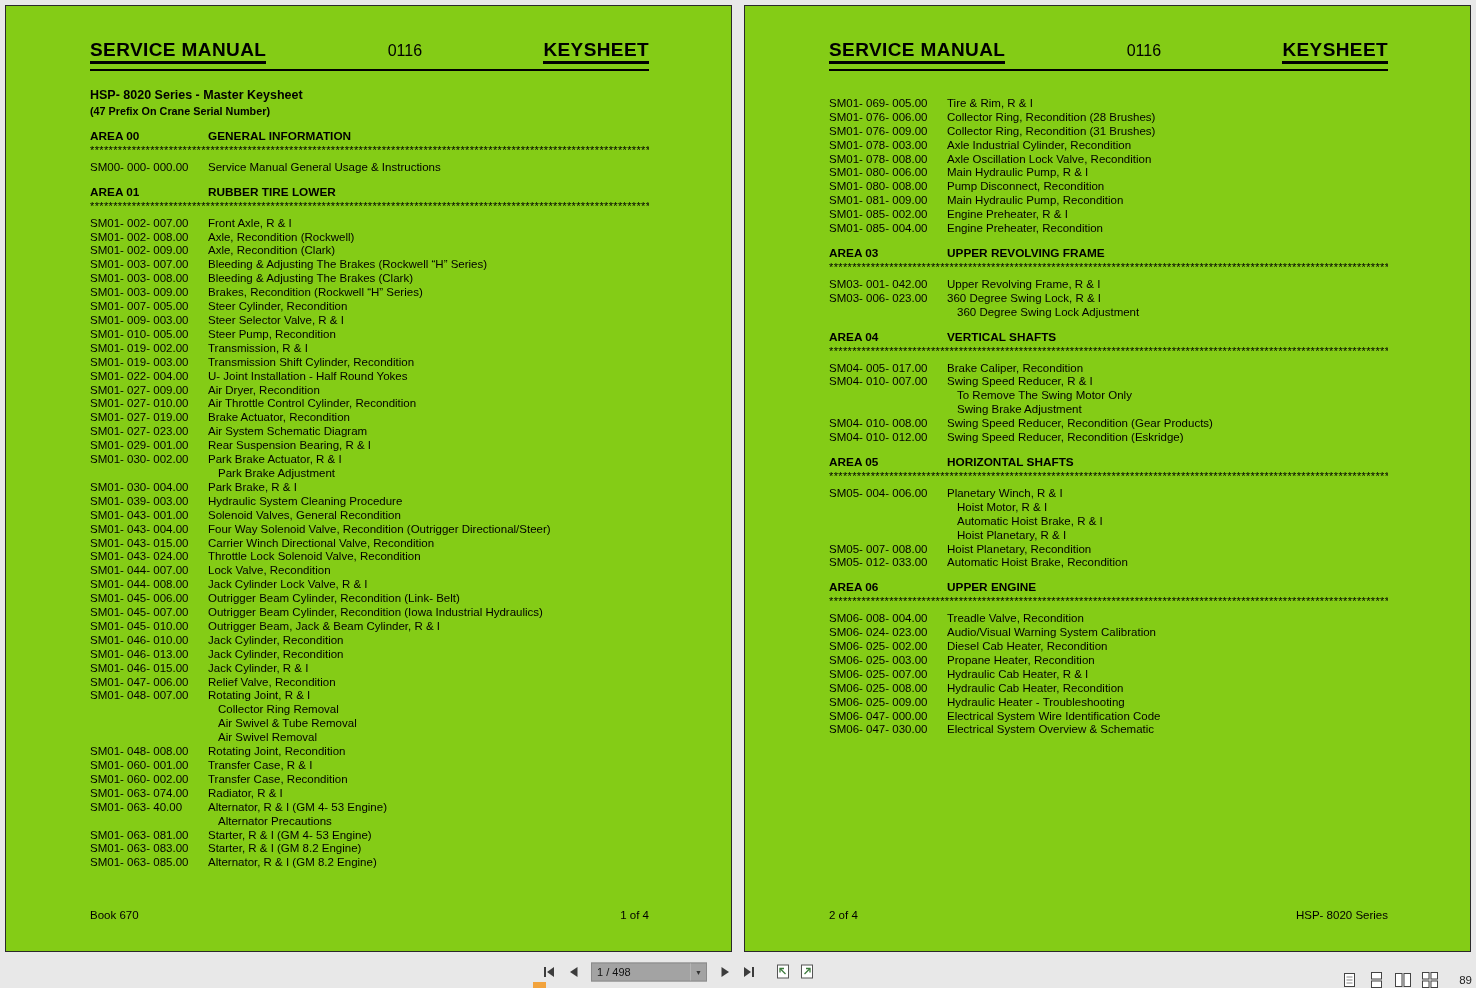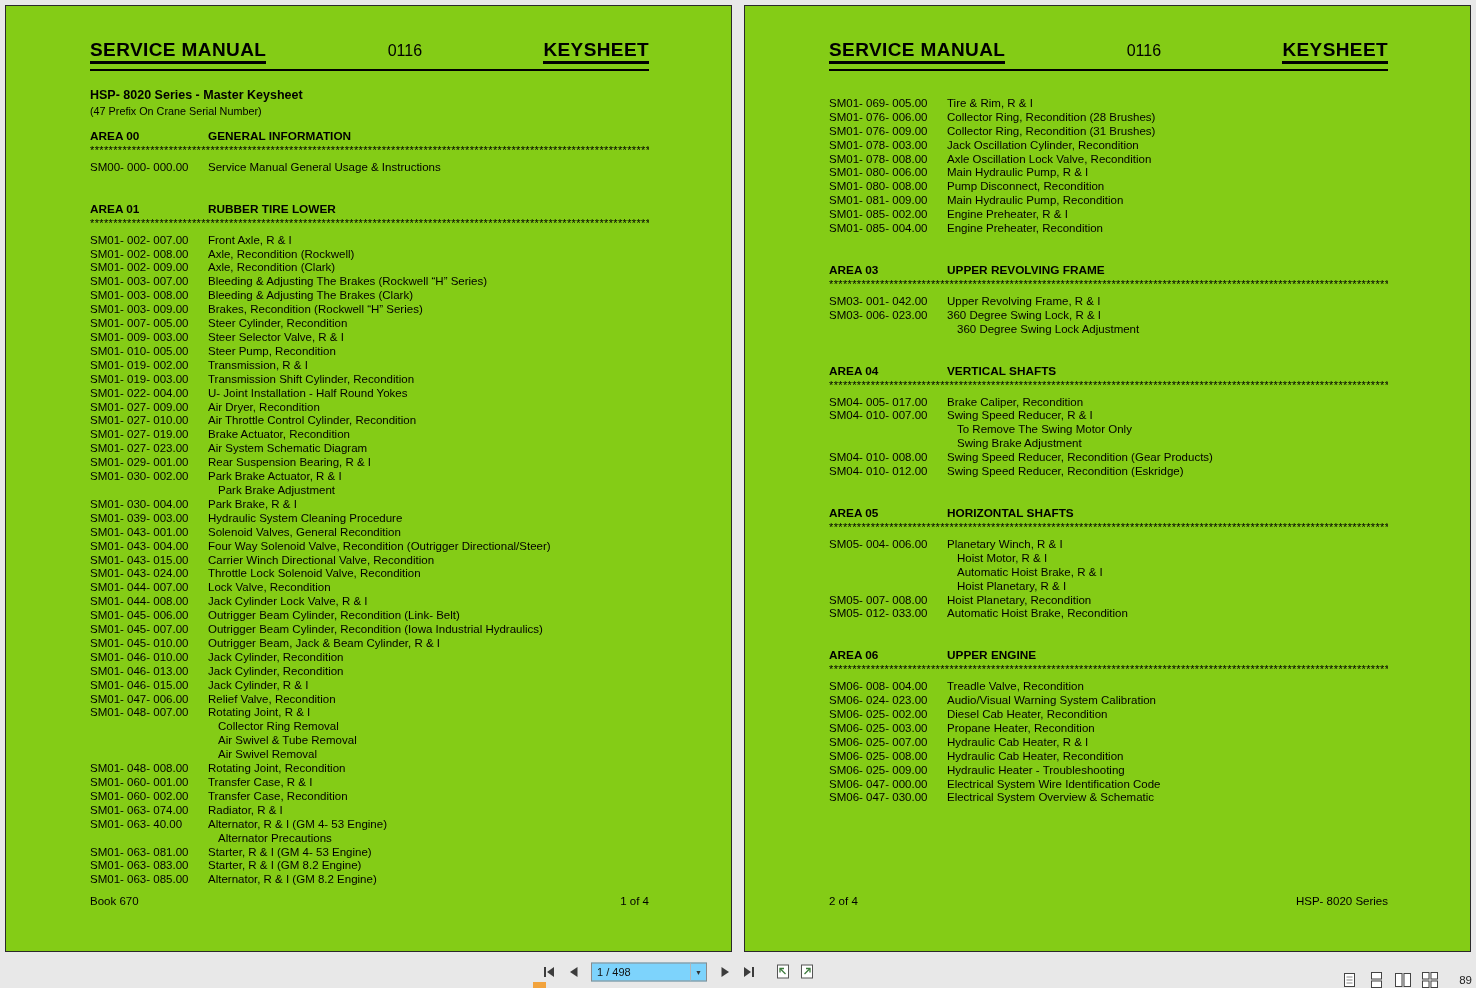--- a/index.html
+++ b/index.html
@@ -30,40 +30,40 @@
     border-bottom: 2px solid #000;
     padding-bottom: 5px;
   }
   .ph-big {
     font-size: 19px; font-weight: 700; letter-spacing: 0.4px;
     border-bottom: 3px solid #000; padding-bottom: 1px; line-height: 1.05;
   }
   .ph-small { font-size: 16px; }
 
   .doc-title   { margin-top: 17px; font-size: 12.5px; font-weight: 700; }
-  .doc-subtitle{ margin-top: 3px;  font-size: 10.8px; font-weight: 400; }
+  .doc-subtitle{ margin-top: 3px;  font-size: 10.8px; font-weight: 700; }
 
   .blocks { margin-top: 13px; }
   #page-2 .blocks { margin-top: 26px; }
-  .block { margin-top: 28px; }
+  .block { margin-top: 11px; }
   .blocks > .block:first-child { margin-top: 0; }
 
   .row { display: flex; font-size: 11.5px; line-height: 13.9px; white-space: nowrap; }
   .code { flex: 0 0 118px; }
   .desc { flex: 1; overflow: hidden; }
   .cont .desc { padding-left: 10px; }
   .area-row { font-weight: 700; font-size: 11.8px; }
   .stars {
     font-size: 11px; line-height: 11px; letter-spacing: 0.35px;
     white-space: nowrap; overflow: hidden;
     margin: 1px 0 5px 0;
   }
 
   .page-footer {
-    position: absolute; left: 84px; right: 82px; bottom: 44px;
+    position: absolute; left: 84px; right: 82px; bottom: 30px;
     display: flex; justify-content: space-between;
     font-size: 11.5px;
   }
 
   
   .toolbar { position: absolute; left: 0; right: 0; bottom: 0; height: 33px; }
   .nav-group {
     position: absolute; left: 540px; top: 50%; transform: translateY(-50%);
     display: flex; align-items: center; gap: 6px;
   }
@@ -73,21 +73,21 @@
   }
   .tb-btn {
     width: 18px; height: 18px;
     display: flex; align-items: center; justify-content: center;
     cursor: pointer;
   }
   .tb-btn svg { display: block; }
   .gap-left { margin-left: 10px; }
   .page-box {
     display: flex; align-items: center;
-    border: 1px solid #8a8a8a; background: #7dd3fc;
+    border: 1px solid #8a8a8a; background: #a3a3a3;
     height: 19px; width: 116px; box-sizing: border-box;
     margin: 0 3px;
   }
   .page-box input {
     border: none; outline: none; background: transparent;
     flex: 1; min-width: 0;
     font-size: 11px; padding: 0 5px;
     font-family: inherit; color: #111;
   }
   .page-caret {
@@ -349,21 +349,21 @@
             <div class="row">
               <span class="code">SM01- 076- 006.00</span>
               <span class="desc">Collector Ring, Recondition (28 Brushes)</span>
             </div>
             <div class="row">
               <span class="code">SM01- 076- 009.00</span>
               <span class="desc">Collector Ring, Recondition (31 Brushes)</span>
             </div>
             <div class="row">
               <span class="code">SM01- 078- 003.00</span>
-              <span class="desc">Jack Oscillation Cylinder, Recondition</span>
+              <span class="desc">Axle Industrial Cylinder, Recondition</span>
             </div>
             <div class="row">
               <span class="code">SM01- 078- 008.00</span>
               <span class="desc">Axle Oscillation Lock Valve, Recondition</span>
             </div>
             <div class="row">
               <span class="code">SM01- 080- 006.00</span>
               <span class="desc">Main Hydraulic Pump, R &amp; I</span>
             </div>
             <div class="row">

